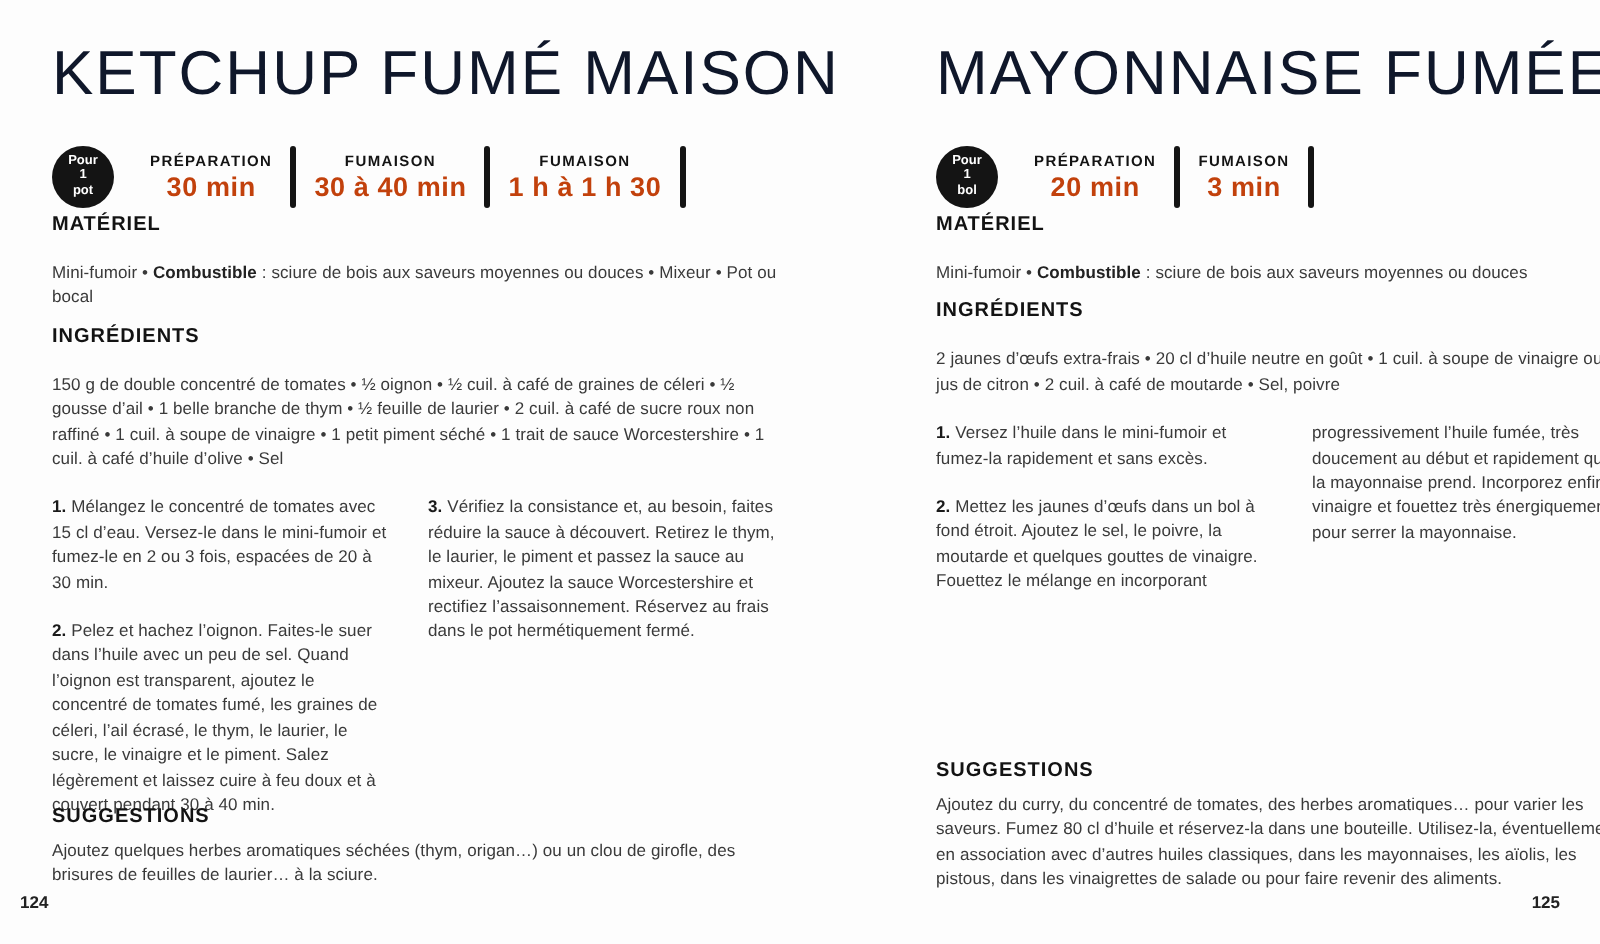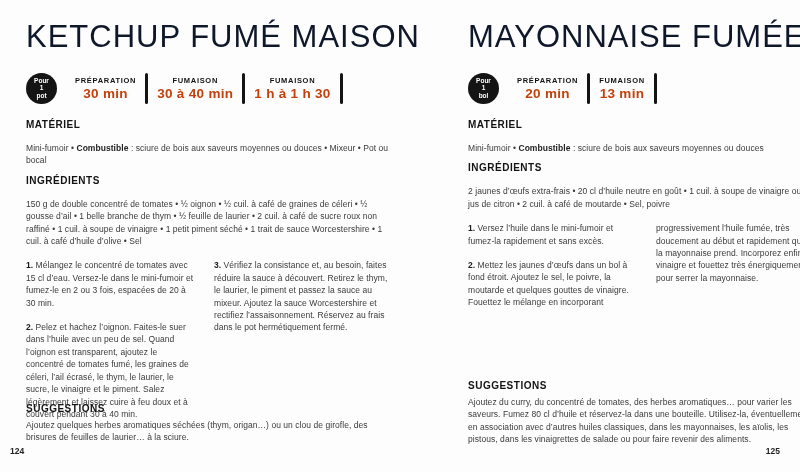--- a/index.html
+++ b/index.html
@@ -30,21 +30,21 @@
   }
   .meta-item { display: flex; flex-direction: column; align-items: center; padding: 0 9px; }
   .meta-label { font-size: 7.5px; font-weight: 700; letter-spacing: 0.7px; color: #131313; white-space: nowrap; }
   .meta-value { font-size: 13.5px; font-weight: 700; color: #c2410c; margin-top: 1px; white-space: nowrap; letter-spacing: 0.3px; }
   .meta-bar { width: 3px; height: 31px; background: #141414; border-radius: 1.5px; flex: 0 0 auto; }
 
   .section-heading {
     font-size: 10px; font-weight: 700; letter-spacing: 0.5px;
     color: #131313;
   }
-  .materiel-heading   { margin-top: 13px; }
+  .materiel-heading   { margin-top: 1px; }
   .ingredients-heading{ margin-top: 8px; }
   .body-text { font-size: 8.5px; line-height: 12.4px; color: #3a3a3a; margin-top: 12px; letter-spacing: 0.05px; }
   .body-text b { color: #222; }
 
   .steps-row { display: flex; margin-top: 12px; }
   .steps-col-1 { width: 170px; flex: 0 0 auto; }
   .steps-gap   { width: 18px; flex: 0 0 auto; }
   .steps-col-2 { flex: 1 1 auto; }
   .step { font-size: 8.5px; line-height: 12.4px; color: #3a3a3a; margin: 0 0 12px 0; letter-spacing: 0.05px; }
   .step b { color: #1a1a1a; }
@@ -122,21 +122,21 @@
       <span>1</span>
       <span>bol</span>
     </div>
     <div class="meta-item">
       <span class="meta-label">PRÉPARATION</span>
       <span class="meta-value">20 min</span>
     </div>
     <div class="meta-bar"></div>
     <div class="meta-item">
       <span class="meta-label">FUMAISON</span>
-      <span class="meta-value">13 min</span>
+      <span class="meta-value">3 min</span>
     </div>
     <div class="meta-bar"></div>
   </div>
 
   <div class="section-heading materiel-heading">MATÉRIEL</div>
   <div class="body-text"><span>Mini-fumoir • </span><b>Combustible</b><span> : sciure de bois aux saveurs moyennes ou douces</span></div>
 
   <div class="section-heading ingredients-heading">INGRÉDIENTS</div>
   <div class="body-text">2 jaunes d’œufs extra-frais • 20 cl d’huile neutre en goût • 1 cuil. à soupe de vinaigre ou de jus de citron • 2 cuil. à café de moutarde • Sel, poivre</div>
 

